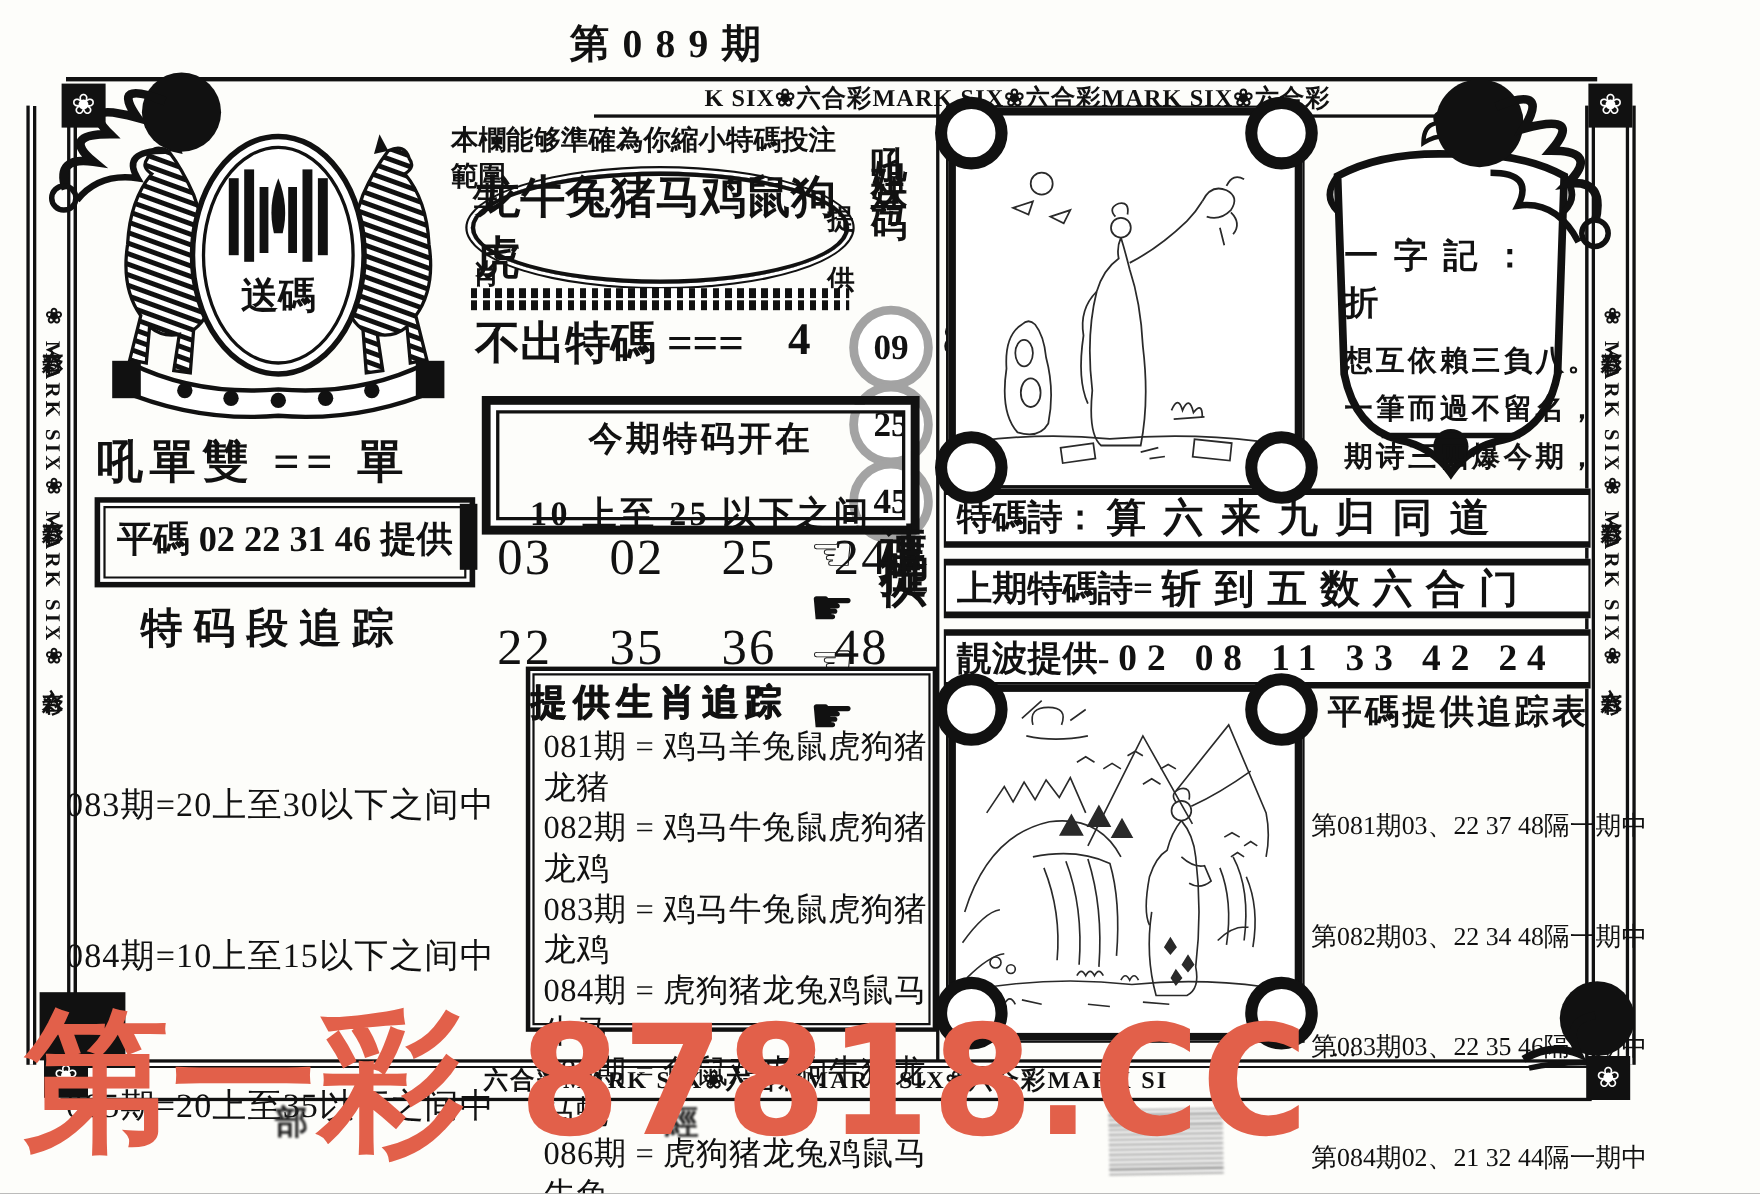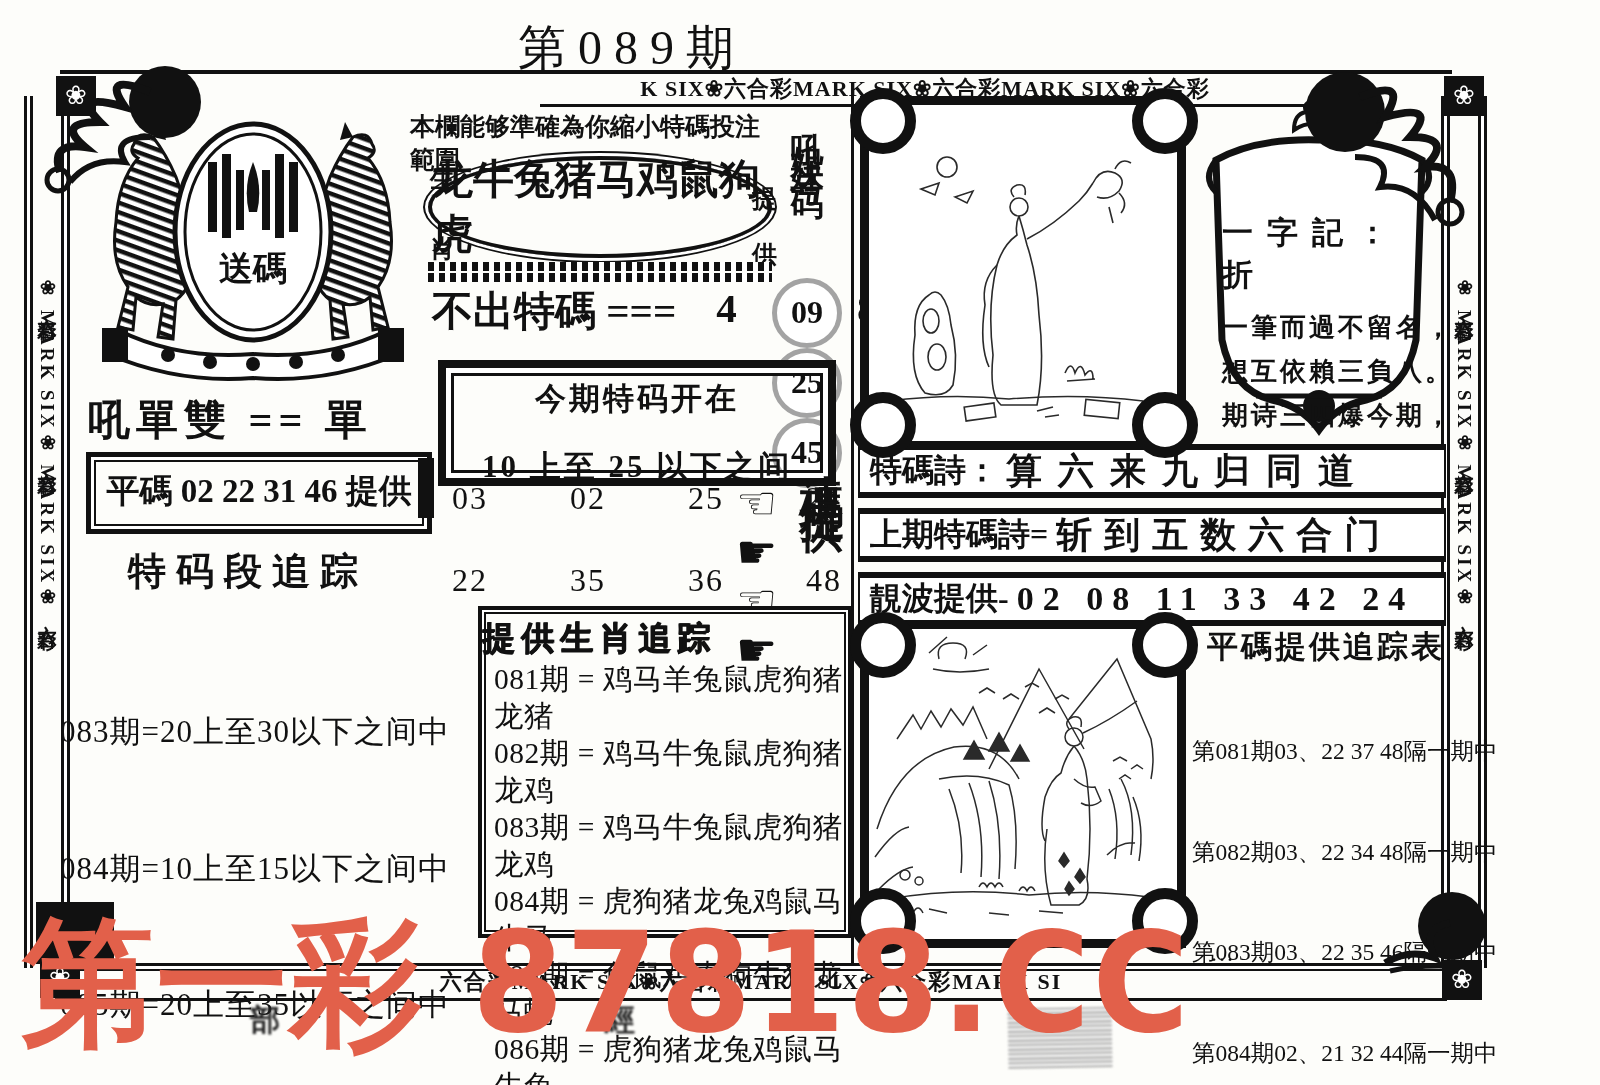--- a/index.html
+++ b/index.html
@@ -1,20 +1,20 @@
 <!DOCTYPE html>
 <html><head>
 <meta charset="utf-8">
 <style>
   html,body{margin:0;padding:0;background:#888;}
   .page{position:relative;width:1600px;height:1085px;background:#fdfdfa;overflow:hidden;
         font-family:"Liberation Serif","DejaVu Serif",serif;color:#111;}
   .abs{position:absolute;}
   
-  .issue{left:518px;top:16px;font-size:48px;font-weight:normal;letter-spacing:12px;}
+  .issue{left:518px;top:16px;font-size:36px;font-weight:bold;letter-spacing:12px;}
   .publisher{left:836px;top:20px;font-size:33px;font-weight:bold;letter-spacing:2px;}
   .toprule{left:60px;top:70px;width:1392px;height:0;border-top:4px solid #111;}
   .topband{left:540px;top:76px;width:770px;height:28px;border-bottom:3px solid #111;
            font-size:22px;font-weight:bold;text-align:center;line-height:26px;letter-spacing:1px;
            overflow:hidden;white-space:nowrap;}
   
   .vborder{top:96px;width:40px;height:872px;border-left:3px solid #111;border-right:3px solid #111;
            box-shadow:inset 3px 0 0 #fff,inset 6px 0 0 #111,inset -3px 0 0 #fff,inset -6px 0 0 #111;}
   .vborder span{position:absolute;top:180px;left:7px;writing-mode:vertical-rl;text-orientation:mixed;
            font-size:19px;font-weight:bold;letter-spacing:3px;white-space:nowrap;}
@@ -39,27 +39,27 @@
         box-shadow:0 0 0 3px #fff,0 0 0 5px #111;display:flex;align-items:center;justify-content:center;
         font-size:41px;font-weight:bold;}
   .ovallab{font-size:25px;font-weight:bold;}
   .chain{left:428px;top:262px;width:344px;height:9px;
          background:repeating-linear-gradient(90deg,#111 0 6px,#fff 6px 11px);}
   .chain2{top:273px;}
   .nospec{left:432px;top:284px;font-size:41px;font-weight:bold;display:flex;gap:40px;}
   .nospecv{letter-spacing:55px;}
   .sisters{left:784px;top:106px;writing-mode:vertical-rl;text-orientation:upright;font-size:33px;
            font-weight:bold;letter-spacing:14px;}
-  .circ{left:772px;width:60px;height:60px;border:5px solid #a3a3a3;border-radius:50%;
+  .circ{left:772px;width:60px;height:60px;border:8px solid #a3a3a3;border-radius:50%;
         font-size:32px;font-weight:bold;text-align:center;line-height:58px;background:#fff;}
   .specbox{left:438px;top:360px;width:382px;height:110px;border:8px solid #111;
            box-shadow:inset 0 0 0 5px #fff,inset 0 0 0 8px #111;
            display:flex;flex-direction:column;align-items:center;justify-content:center;gap:6px;}
   .specbox div{font-size:31px;font-weight:bold;letter-spacing:3px;margin-top:20px;}
-  .numrow{display:flex;gap:82px;font-size:32px;letter-spacing:2px;}
+  .numrow{display:flex;gap:52px;font-size:46px;letter-spacing:2px;}
   .nr1{left:452px;top:480px;} .nr2{left:452px;top:562px;}
   .hand{font-size:46px;line-height:40px;}
   .handcol{left:736px;top:484px;display:flex;flex-direction:column;gap:9px;}
   .lianma{left:792px;top:440px;writing-mode:vertical-rl;text-orientation:upright;font-size:44px;
           font-weight:bold;letter-spacing:12px;}
   .zbox{left:478px;top:606px;width:374px;height:332px;border:4px solid #111;
         box-shadow:inset 0 0 0 2px #fff,inset 0 0 0 4px #111;padding-top:6px;box-sizing:border-box;}
   .ztitle{font-size:33px;font-weight:900;letter-spacing:6px;
           text-shadow:1px 0 #111,0 1px #111;}
   .zrows{font-size:29.5px;line-height:37px;padding-left:12px;letter-spacing:0.5px;}
@@ -279,22 +279,22 @@
     <path d="M108 30 Q108 14 120 12 Q116 2 128 2 Q133 -4 138 2 Q150 2 146 12 Q158 14 158 30
              Q146 22 133 24 Q120 22 108 30 Z" fill="none" stroke="#111" stroke-width="4"></path>
     <path d="M30 60 Q70 38 133 40 Q196 38 236 60 L230 240 Q220 290 180 300 Q150 306 133 330
              Q116 306 86 300 Q46 290 36 240 Z" fill="#fff" stroke="#111" stroke-width="7"></path>
     <path d="M30 60 Q16 78 30 92 M236 60 Q250 78 236 92" fill="none" stroke="#111" stroke-width="6"></path>
     <circle cx="133" cy="306" r="16" fill="#111"></circle>
     <path d="M70 296 L196 296" stroke="#111" stroke-width="5"></path>
   </svg>
   <div class="abs shieldtxt">
     <div class="shtitle">一字記：折</div>
+    <div class="shline">想互依賴三負八。</div>
     <div class="shline">一筆而過不留名，</div>
-    <div class="shline">想互依賴三負八。</div>
     <div class="shline">期诗三四爆今期，</div>
     <div class="shline">五合八數單數現。</div>
   </div>
 
   <div class="abs banner" style="top:444px;text-align:right;">
     <span class="banlab">特碼詩：</span>
     <span class="banval">算六来九归同道</span>
   </div>
   <div class="abs banner" style="top:508px;">
     <span class="banlab">上期特碼詩=</span>

